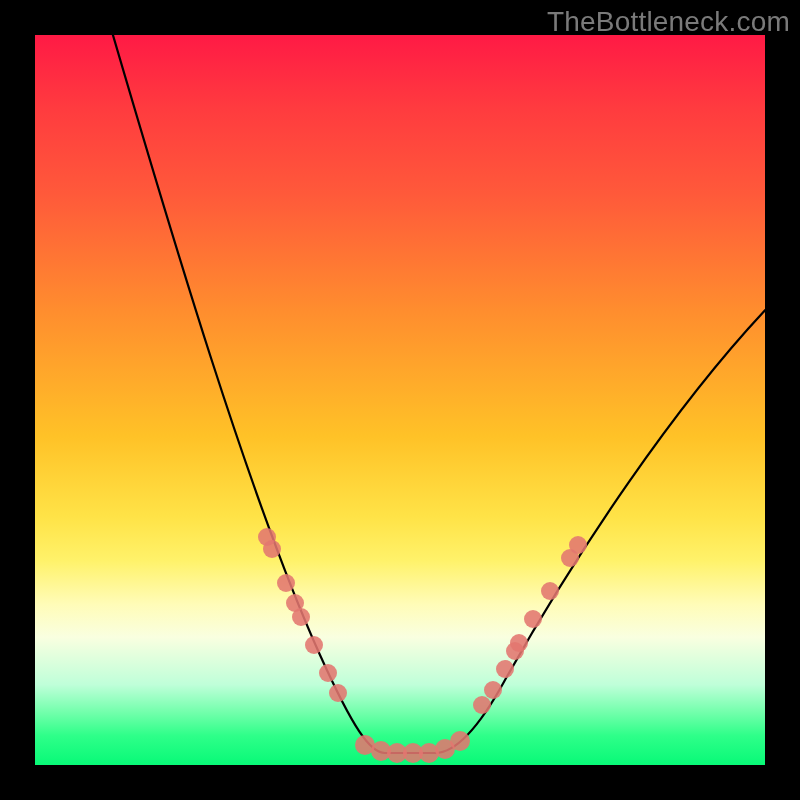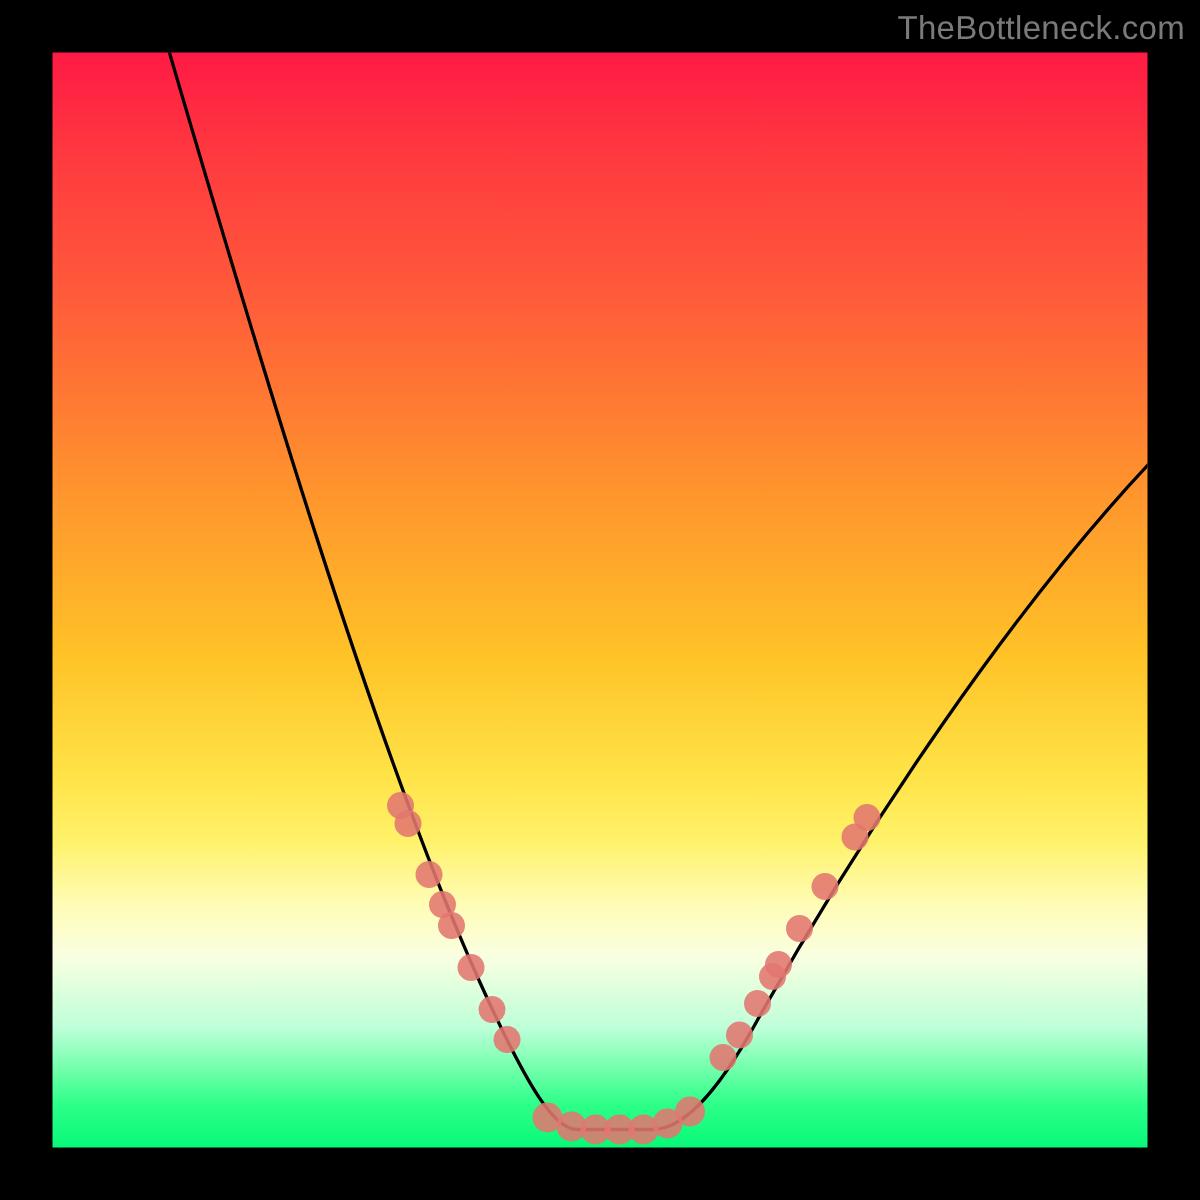--- a/index.html
+++ b/index.html
@@ -46,21 +46,21 @@
     left: 0;
     top: 0;
     width: 730px;
     height: 730px;
   }
   .watermark {
     position: absolute;
     top: 6px;
     right: 10px;
     color: #7a7a7a;
-    font-size: 22px;
+    font-size: 28px;
     letter-spacing: 0.2px;
     font-weight: 400;
   }
   .curve {
     fill: none;
     stroke: #000;
     stroke-width: 2.2;
     stroke-linecap: round;
   }
   .dot {

